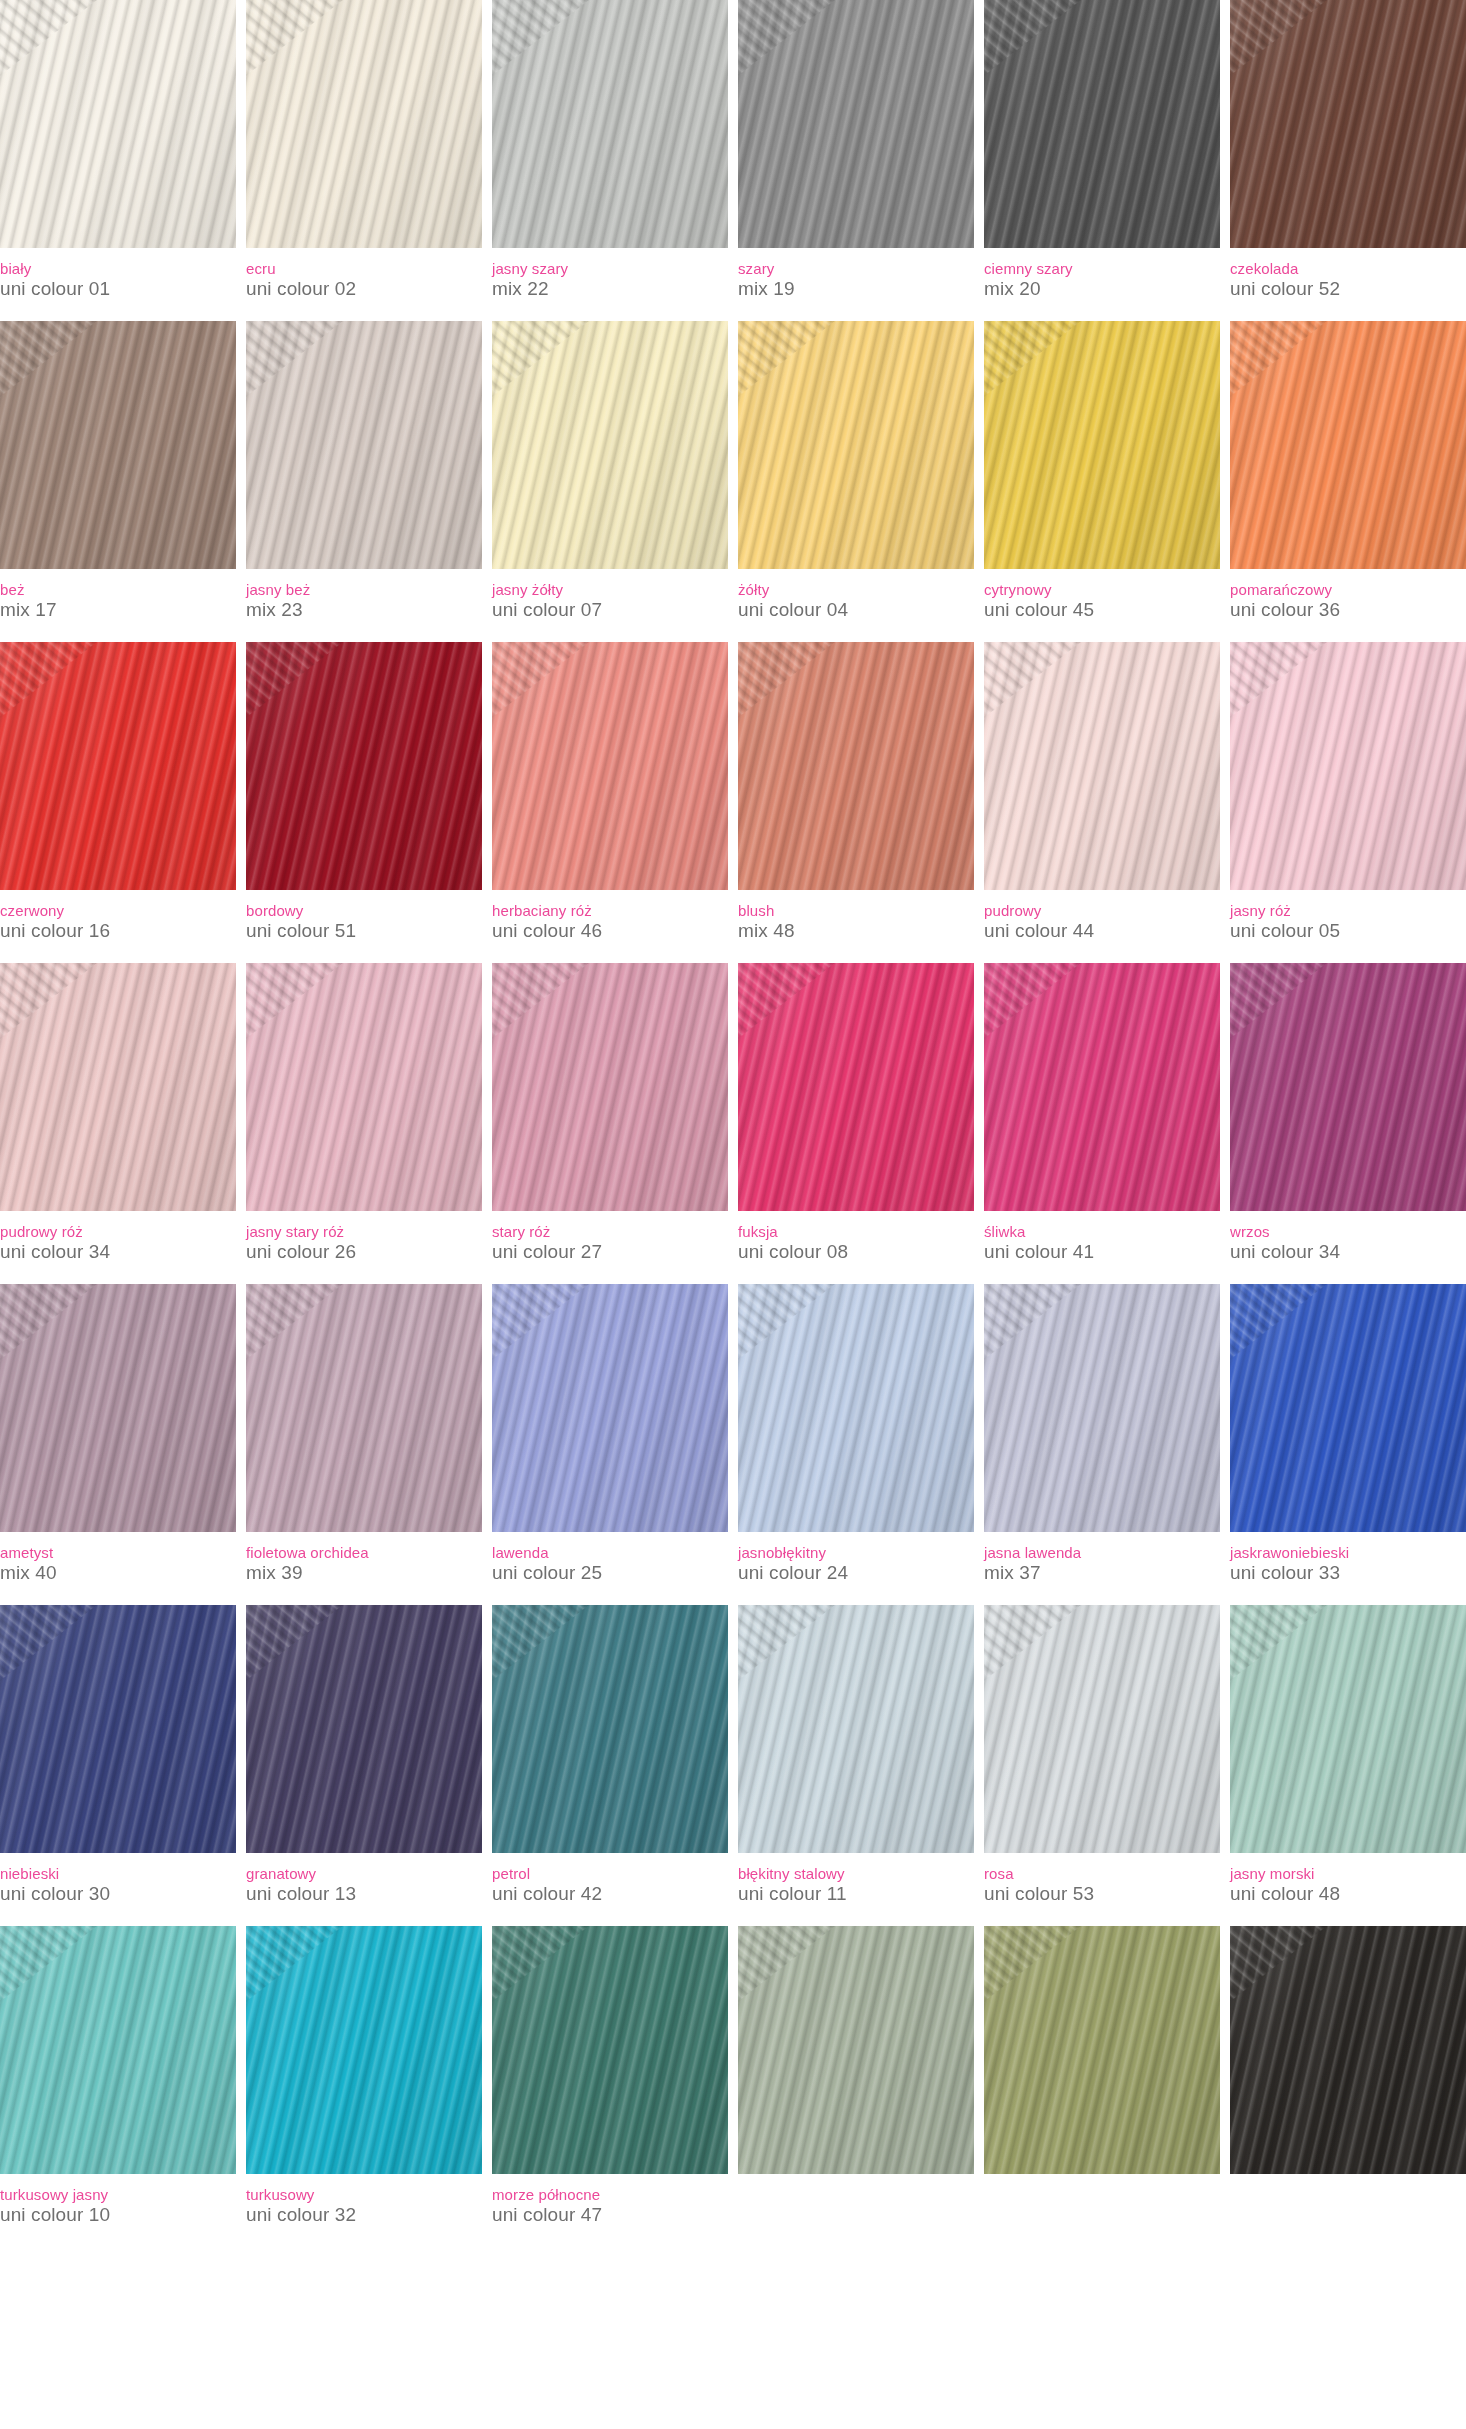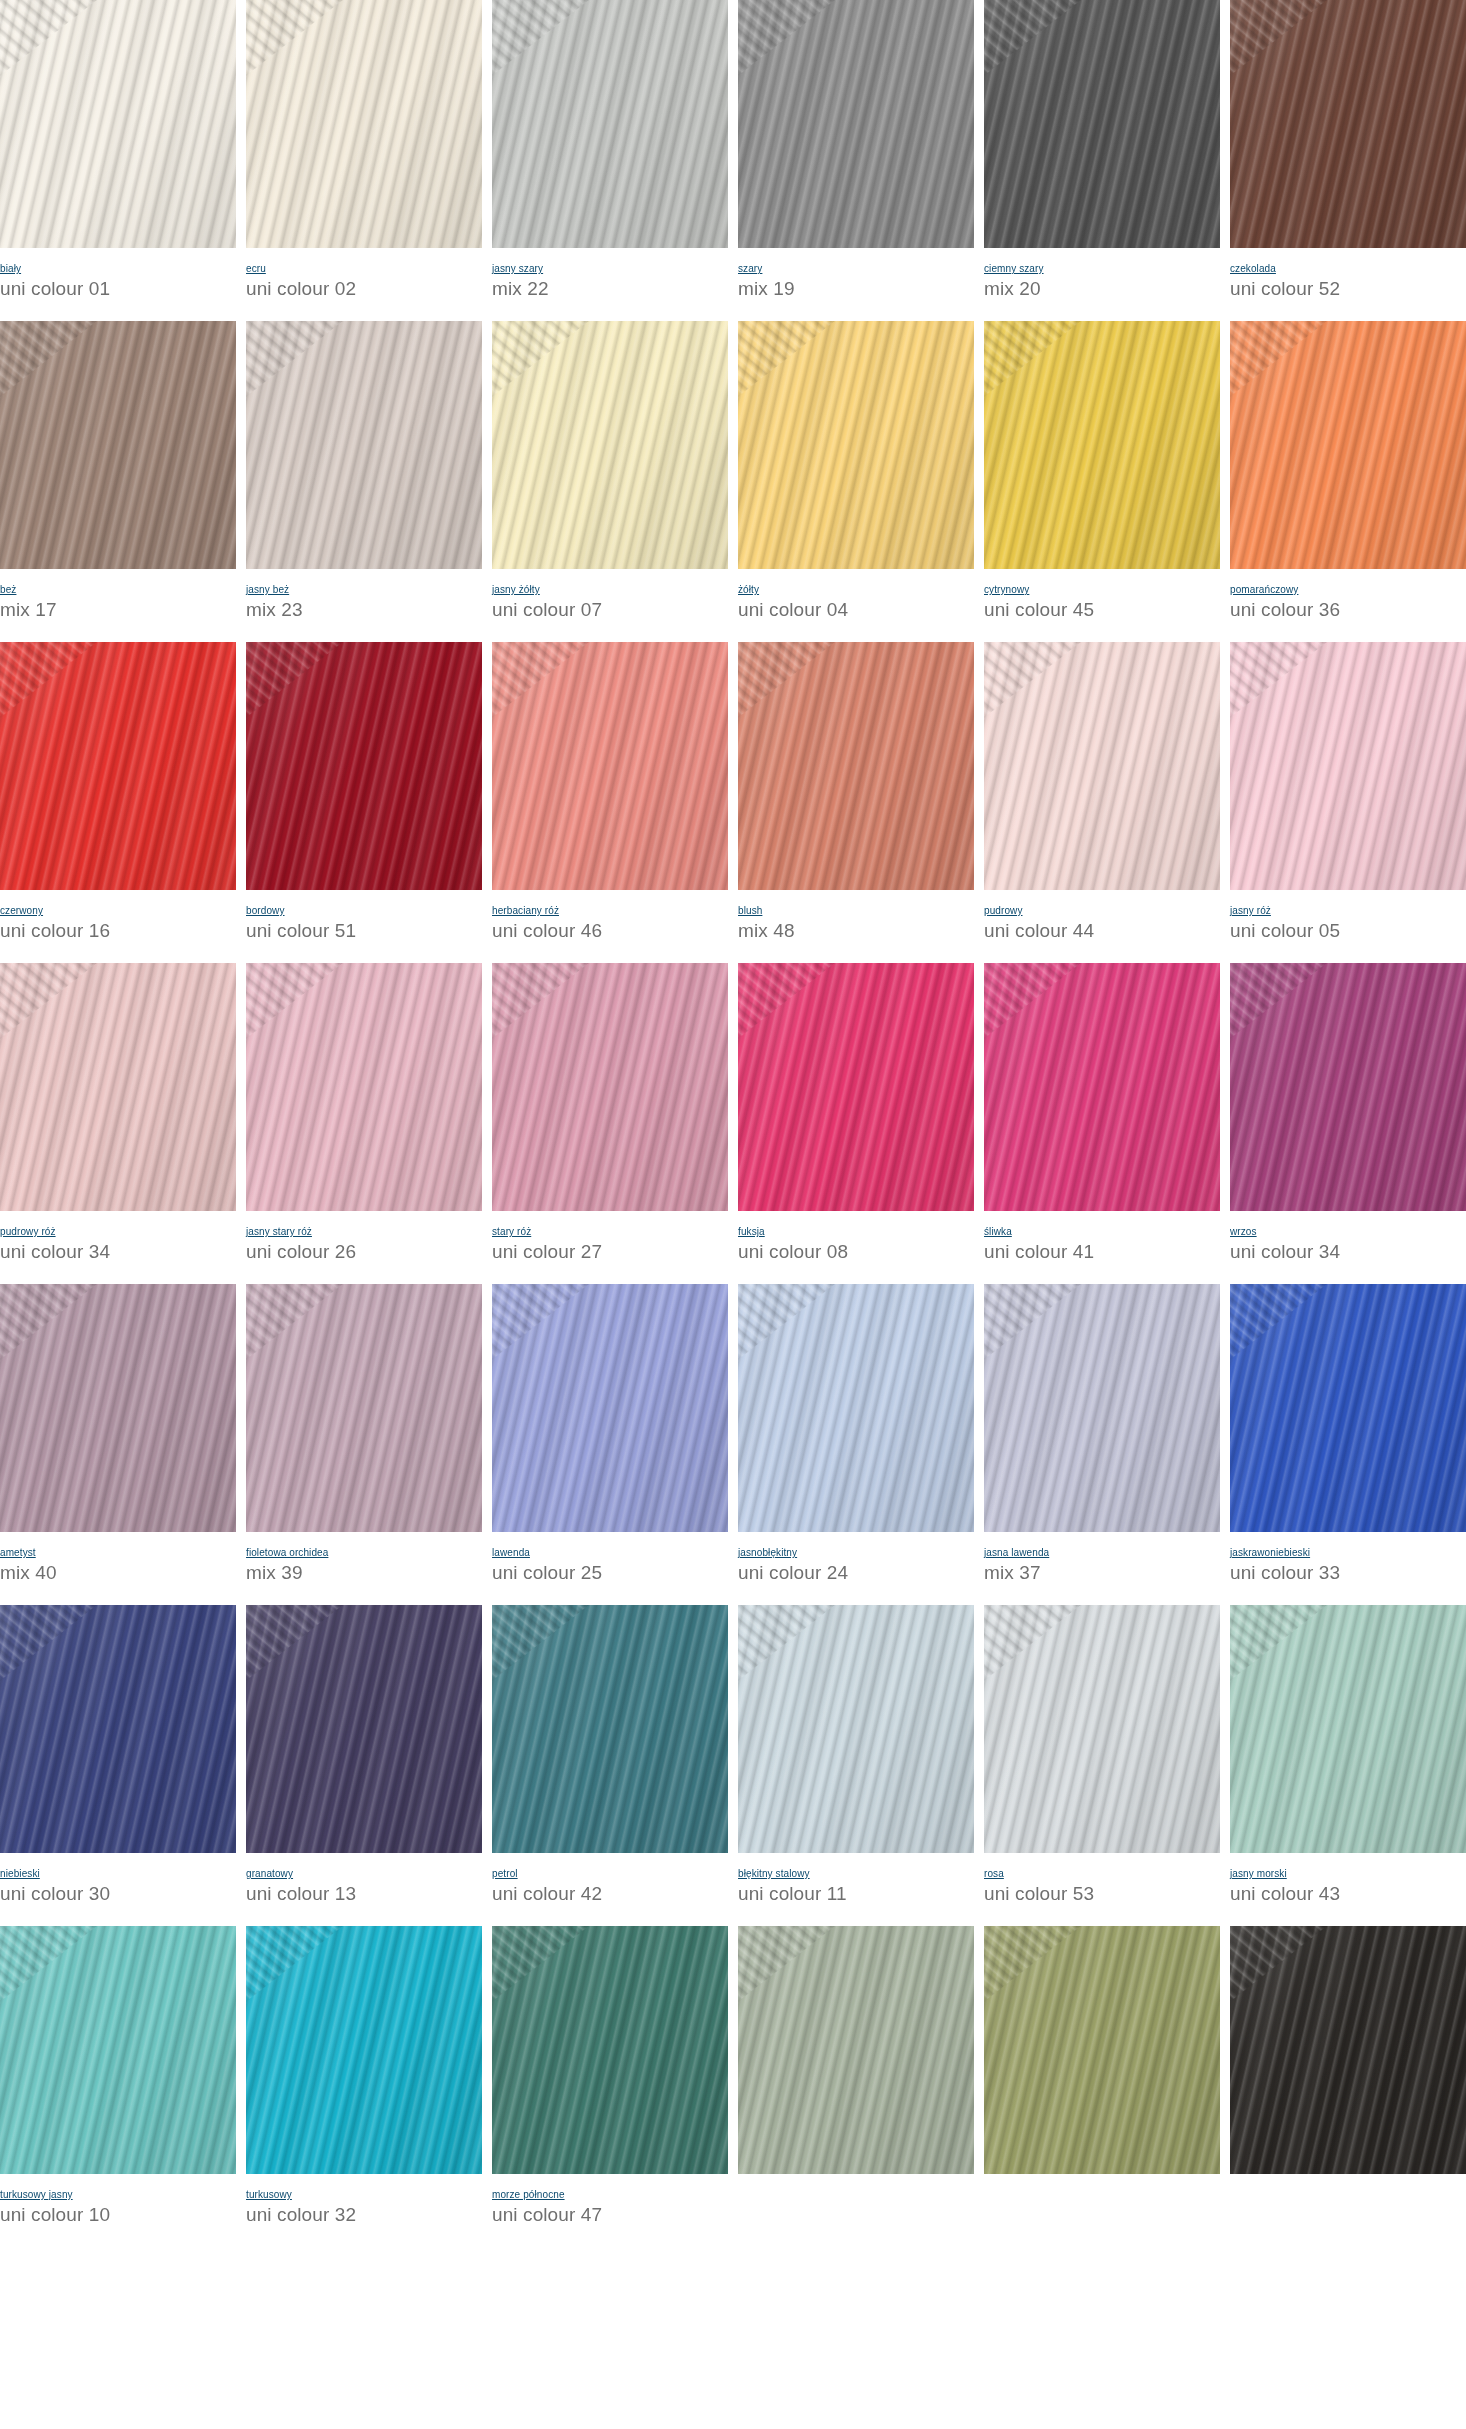--- a/index.html
+++ b/index.html
@@ -81,25 +81,24 @@
     background:linear-gradient(128deg,
       rgba(255,255,255,0.13) 0%,
       rgba(255,255,255,0.03) 28%,
       rgba(0,0,0,0.00) 52%,
       rgba(0,0,0,0.08) 100%);
   }
   .labels {
     padding-top:10px;
   }
   .name {
-    font-size:10px;
+    font-size:15px;
     line-height:21px;
-    color:#0c4a6e;
+    color:#ec4899;
     letter-spacing:0.1px;
-    text-decoration:underline;
   }
   .code {
     font-size:19px;
     line-height:20px;
     color:#6f6f6f;
     letter-spacing:0.1px;
   }
 </style>
 </head>
 <body>
@@ -527,21 +526,21 @@
     </div>
     <div class="cell">
       <div class="swatch" style="background: rgb(168, 207, 194);">
         <div class="strands2"></div>
         <div class="strands"></div>
         <div class="fold"></div>
         <div class="shade"></div>
       </div>
       <div class="labels">
         <div class="name">jasny morski</div>
-        <div class="code">uni colour 43</div>
+        <div class="code">uni colour 48</div>
       </div>
     </div>
     <div class="cell">
       <div class="swatch" style="background: rgb(108, 199, 195);">
         <div class="strands2"></div>
         <div class="strands"></div>
         <div class="fold"></div>
         <div class="shade"></div>
       </div>
       <div class="labels">

